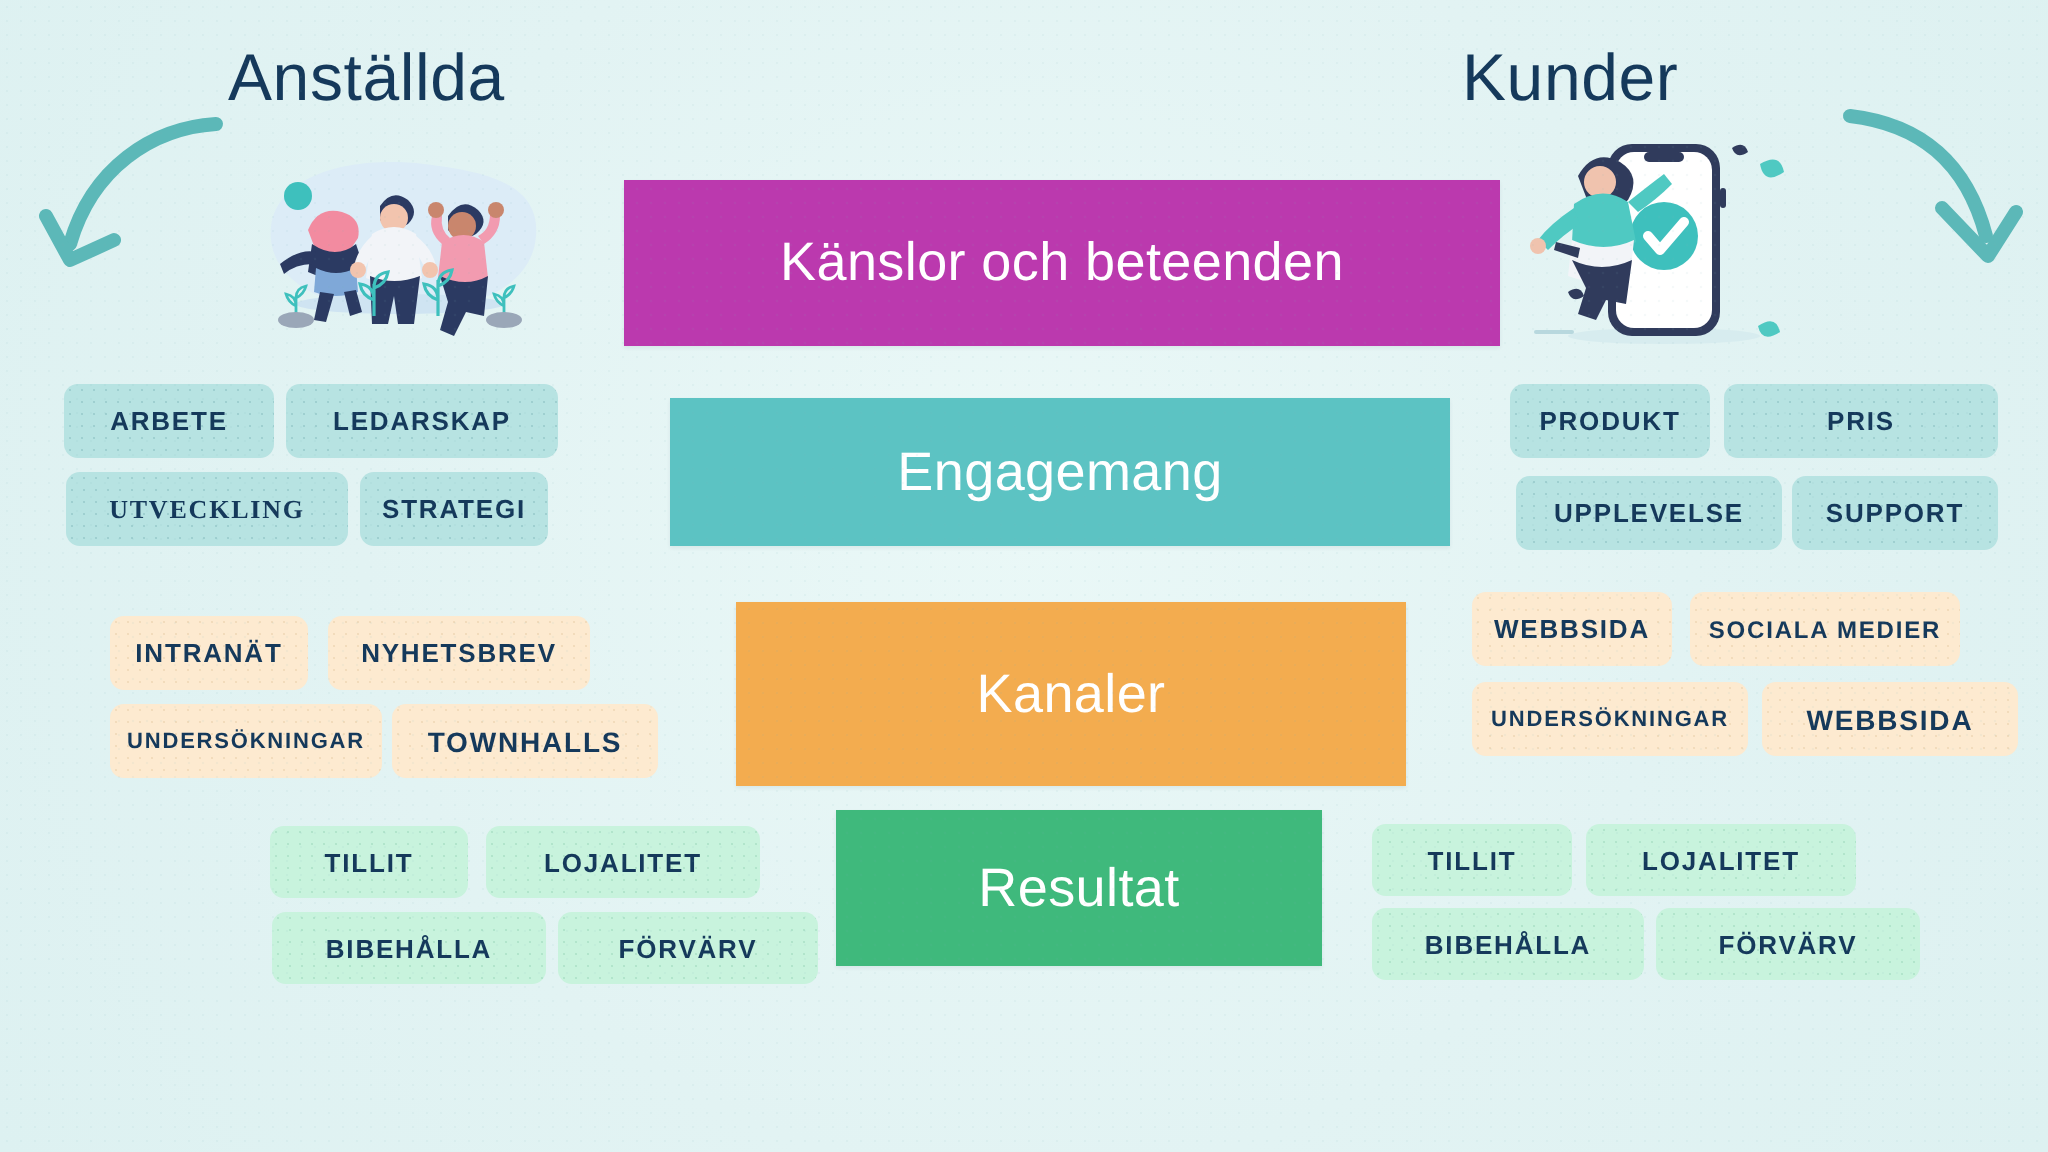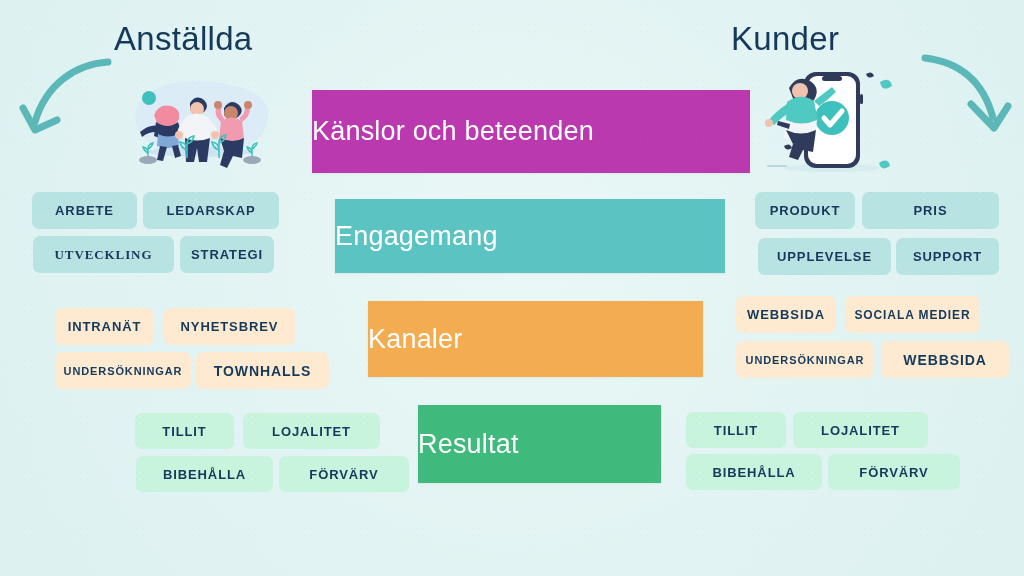--- a/index.html
+++ b/index.html
@@ -42,31 +42,31 @@
     line-height: 1;
   }
   #heading-left  { left: 114px; top: 22px; }
   #heading-right { left: 731px; top: 22px; }
 
   
   .bar {
     position: absolute;
     display: flex;
     align-items: center;
-    justify-content: flex-start;
+    justify-content: center;
     color: #ffffff;
     font-size: 27px;
     font-weight: 400;
     letter-spacing: .2px;
     white-space: nowrap;
     box-shadow: 0 1px 2px rgba(20,60,70,.07);
   }
   #bar-emotions { left: 312px; top: 90px;  width: 438px; height: 83px;  background: #bb39ae; }
   #bar-engage   { left: 335px; top: 199px; width: 390px; height: 74px;  background: #5cc3c3; }
-  #bar-channels { left: 368px; top: 301px; width: 335px; height: 76px;  background: #f3ac4f; }
+  #bar-channels { left: 368px; top: 301px; width: 335px; height: 92px;  background: #f3ac4f; }
   #bar-results  { left: 418px; top: 405px; width: 243px; height: 78px;  background: #3fb97c; }
 
   
   .pill {
     position: absolute;
     display: flex;
     align-items: center;
     justify-content: center;
     border-radius: 7px;
     color: #15395b;

